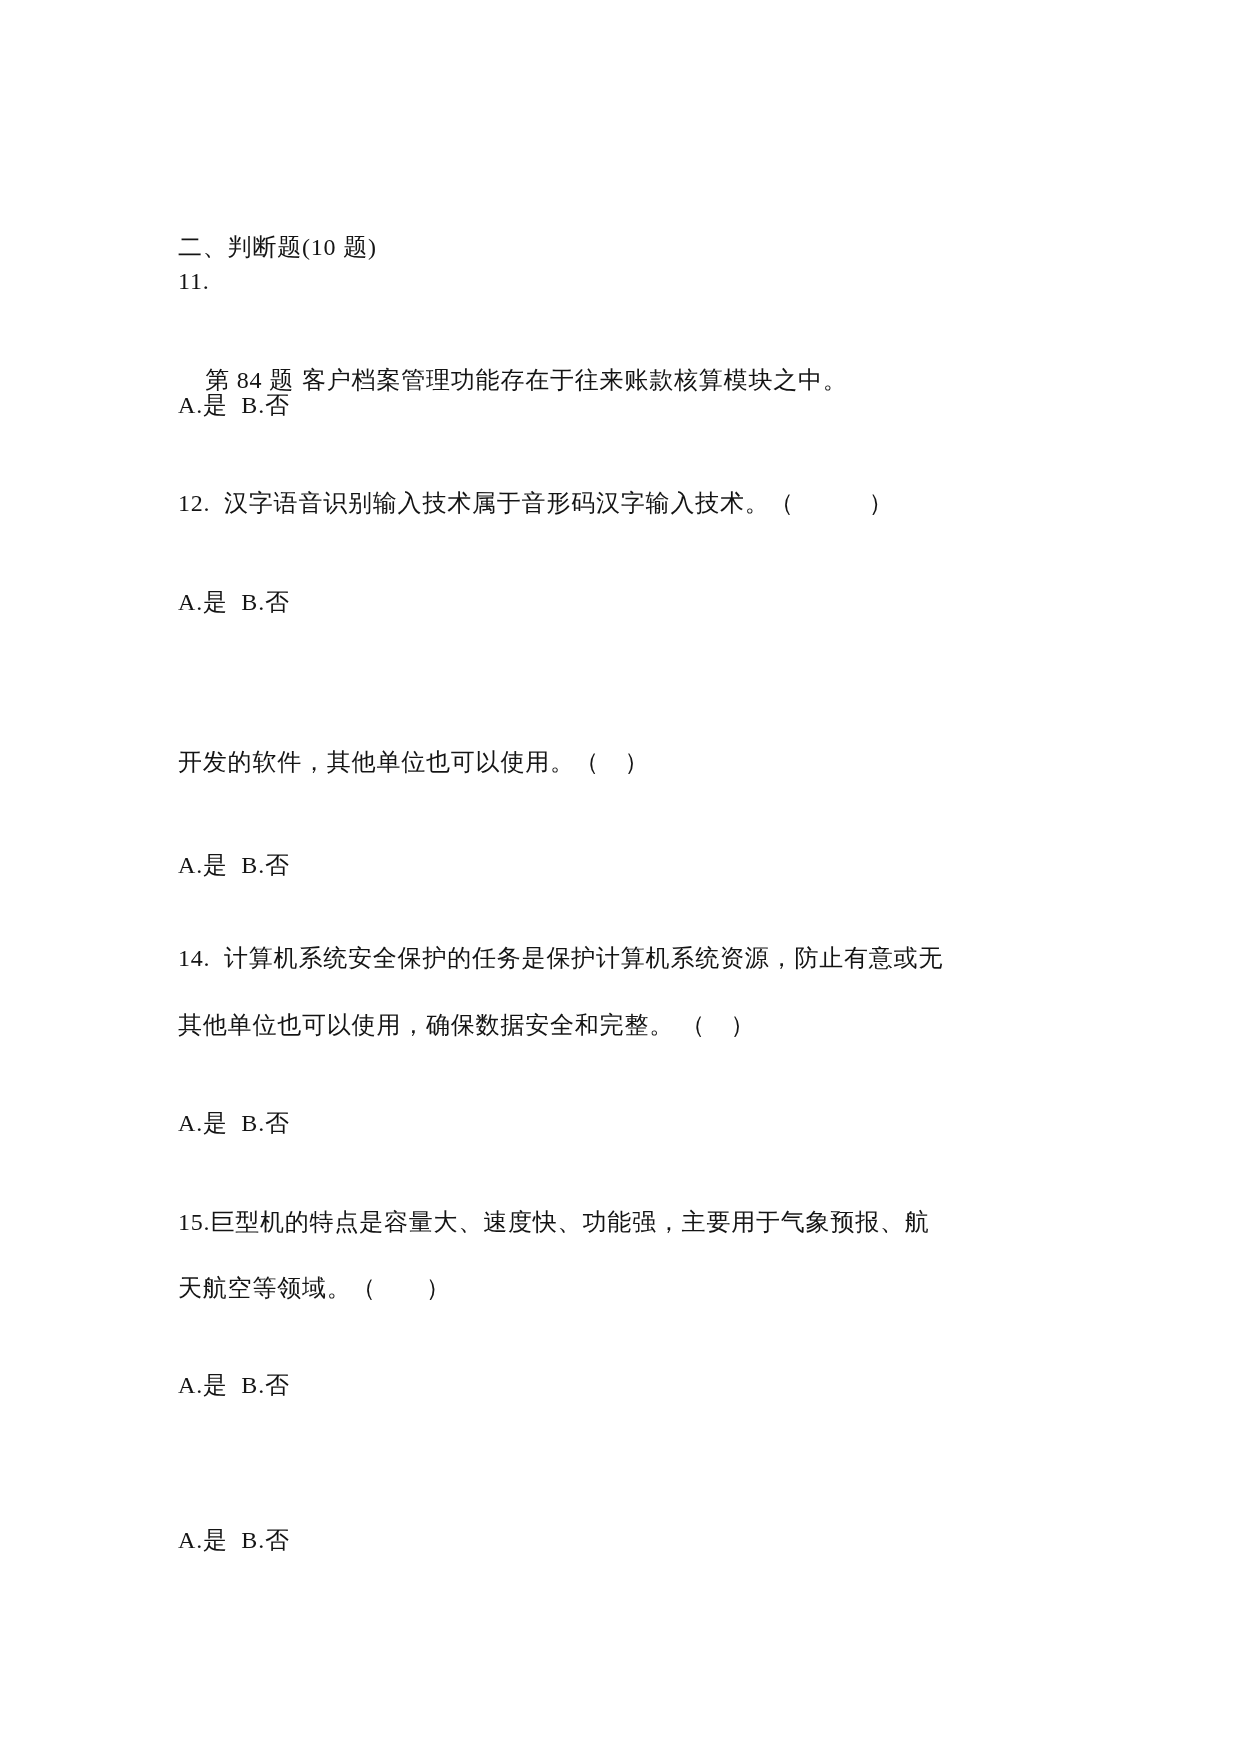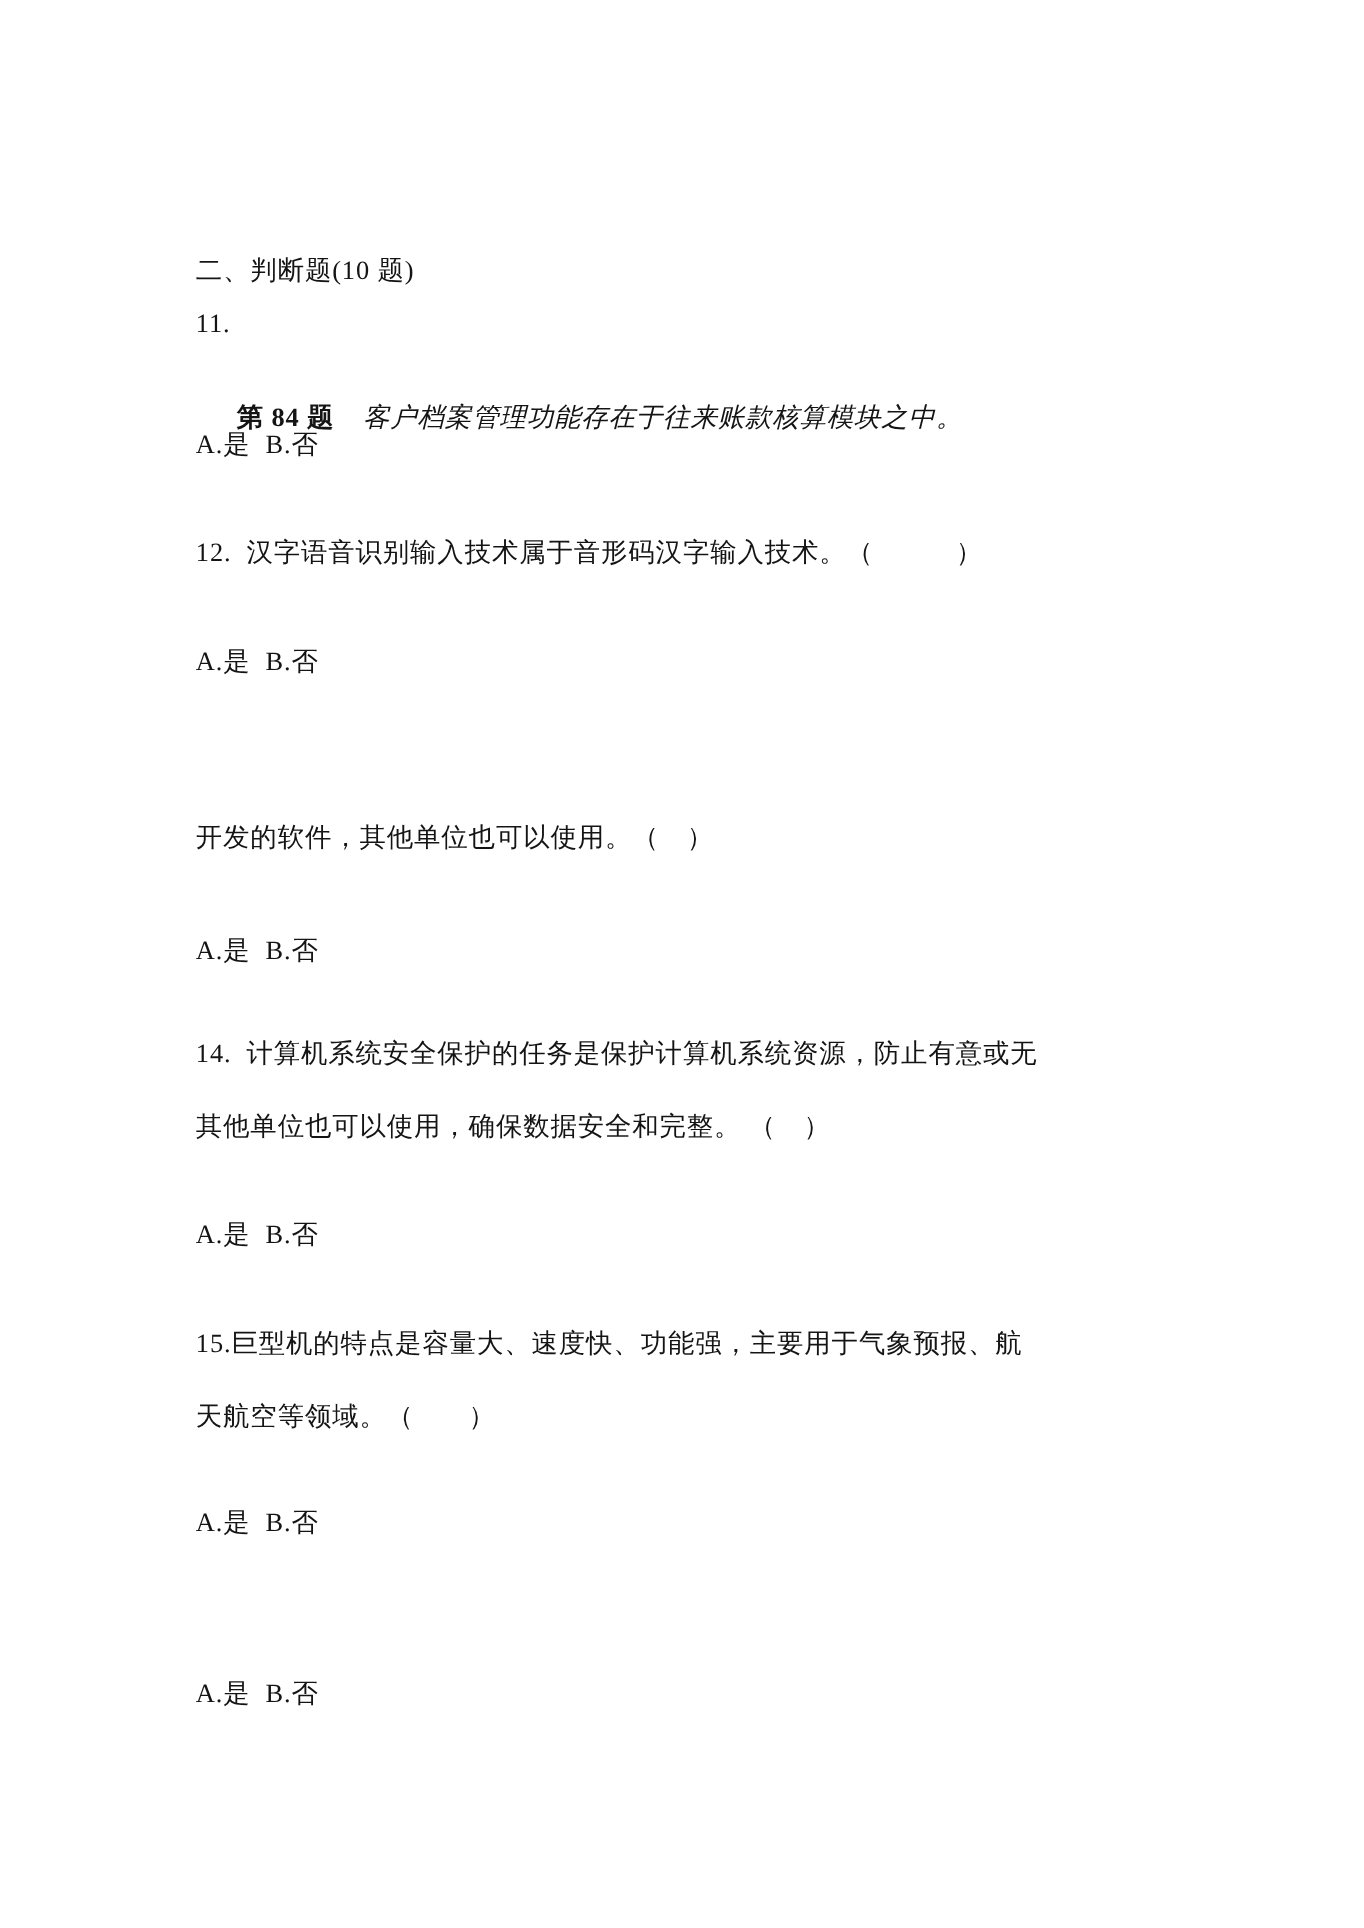--- a/index.html
+++ b/index.html
@@ -13,30 +13,30 @@
     overflow: hidden;
   }
   .line {
     position: absolute;
     left: 178px;
     font-size: 24px;
     line-height: 42px;
     letter-spacing: 0.8px;
     white-space: pre;
   }
-  .b { font-weight: bold; margin-left: 10px; }
-  .q84-text { margin-left: 26px; font-style: italic; }
+  .b { font-weight: normal; }
+  .q84-text { margin-left: 8px; }
 </style>
 </head>
 <body>
 
 <div class="page">
 
   <div class="line" style="top:226px">二、判断题(10 题)</div>
-  <div class="line" style="top:274px">11.</div>
+  <div class="line" style="top:260px">11.</div>
 
   <div class="line" style="top:317px">
     <span class="b">第 84 题</span><span class="q84-text">客户档案管理功能存在于往来账款核算模块之中。</span>
   </div>
   <div class="line" style="top:384px">A.是  B.否</div>
 
   <div class="line" style="top:482px">12.  汉字语音识别输入技术属于音形码汉字输入技术。（　　　）</div>
   <div class="line" style="top:581px">A.是  B.否</div>
 
   <div class="line" style="top:741px">开发的软件，其他单位也可以使用。（　）</div>

